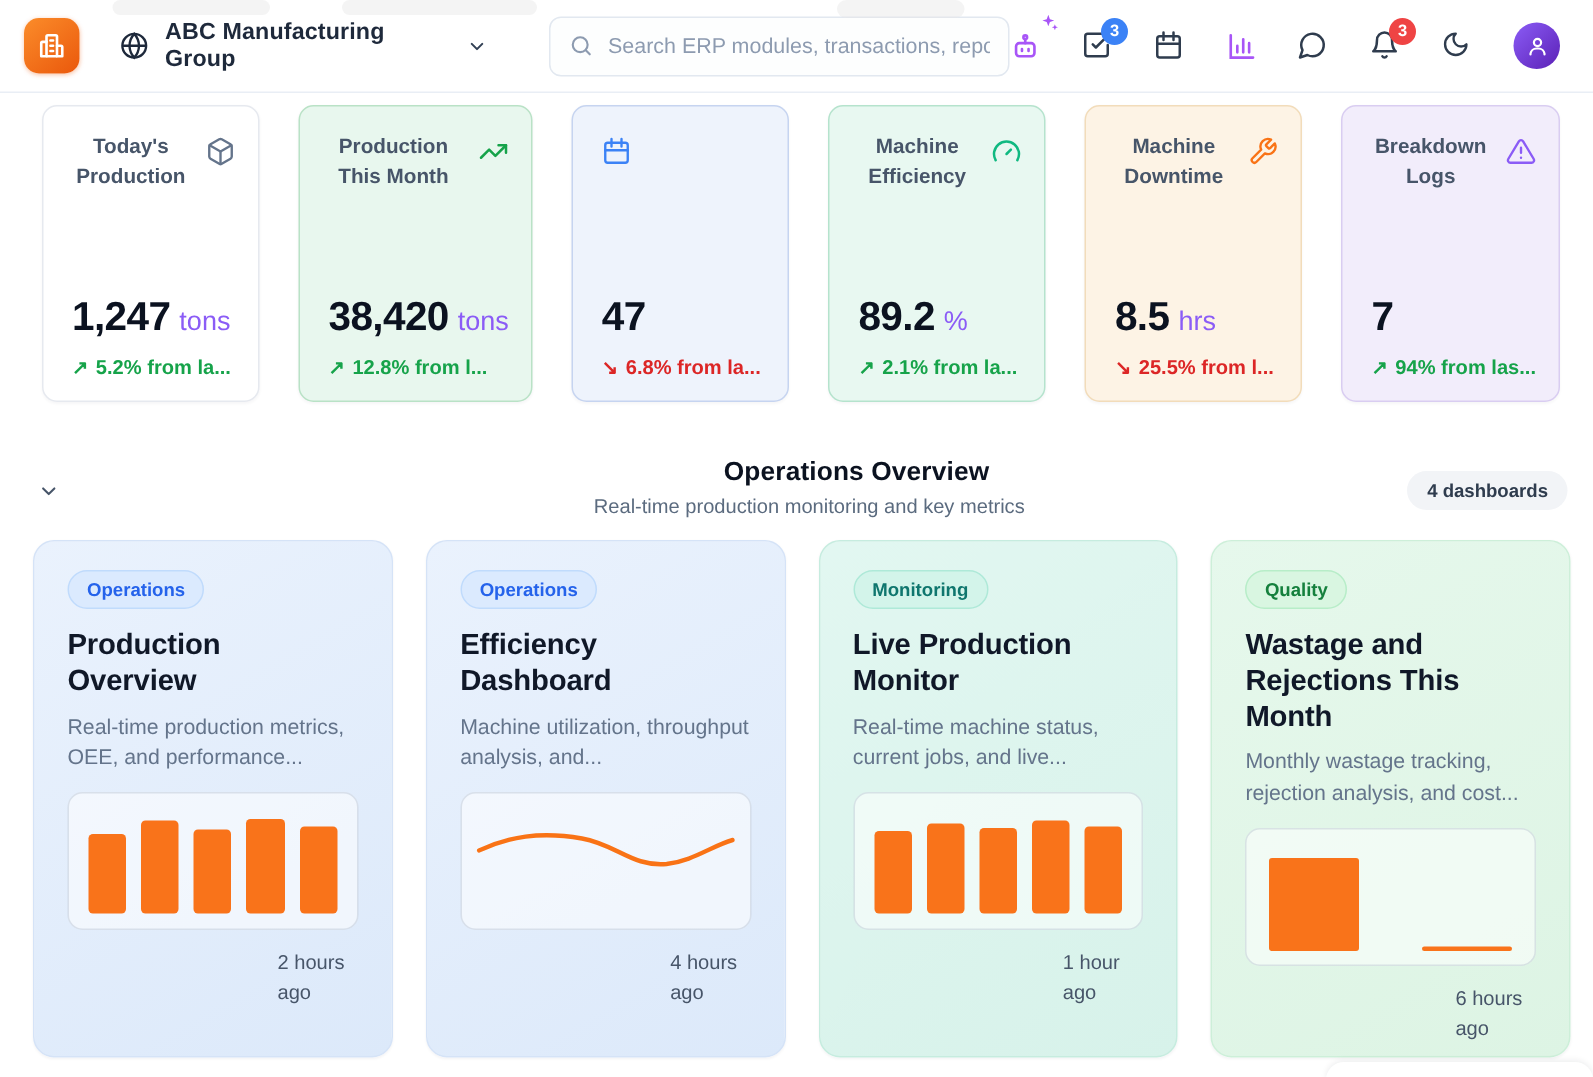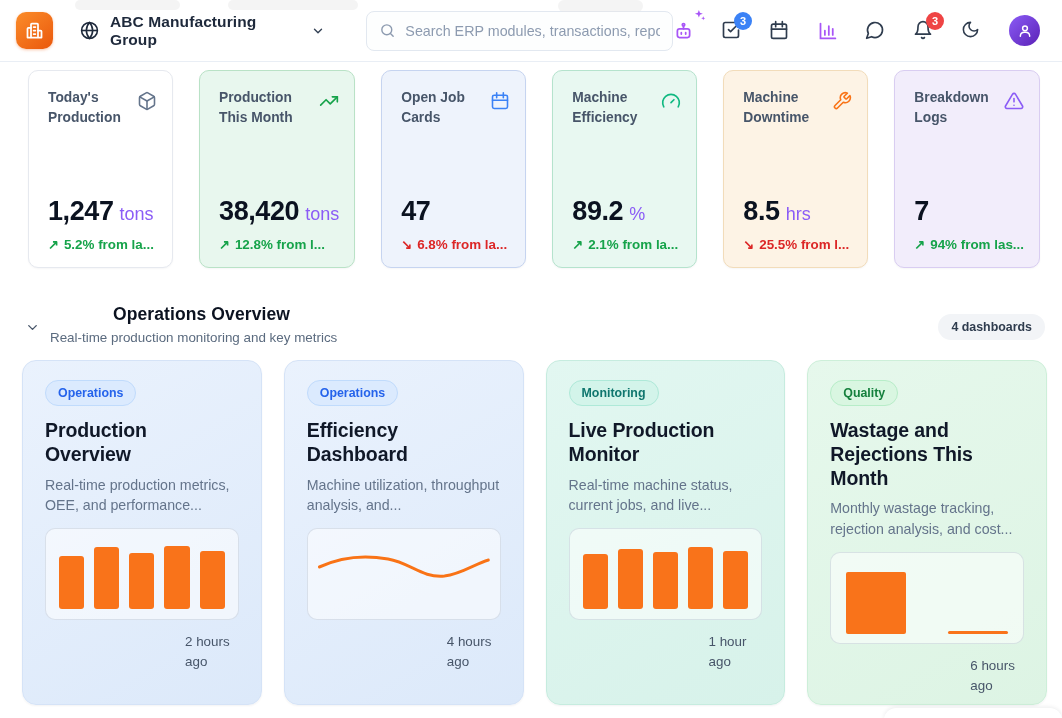--- a/index.html
+++ b/index.html
@@ -53,20 +53,21 @@
   .avatar {
     width:31px; height:31px; border-radius:50%; cursor:pointer;
     background:linear-gradient(135deg,#8b5cf6,#5b21b6);
     display:flex; align-items:center; justify-content:center;
   }
 
   
   .kpi-grid {
     display:grid; grid-template-columns:repeat(6,1fr); gap:26px;
     padding:8px 22px 0 28px;
+    text-align:center;
   }
   .kpi-card {
     height:198px; border-radius:10px; border:1px solid #e6e9ef; background:#fff;
     padding:17px 15px 15px 19px; display:flex; flex-direction:column;
     box-shadow:0 1px 2px rgba(16,24,40,.04); cursor:pointer;
   }
   .kpi-head { display:flex; justify-content:space-between; gap:6px; }
   .kpi-title { font-size:13.8px; font-weight:600; color:#475569; line-height:1.45; max-width:72%; }
   .kpi-icon { width:20px; height:20px; flex:none; margin-top:3px; }
   .kpi-bottom { margin-top:auto; }
@@ -74,21 +75,21 @@
   .kpi-value { font-size:27px; font-weight:800; color:#0b1220; letter-spacing:-.4px; }
   .kpi-unit { font-size:18px; font-weight:400; color:#8b5cf6; margin-left:6px; }
   .kpi-change {
     margin-top:10px; font-size:13.4px; font-weight:600;
     display:flex; align-items:center; gap:5px; white-space:nowrap; overflow:hidden;
   }
   .kpi-change.up { color:#16a34a; } .kpi-change.down { color:#dc2626; }
   .kpi-arrow { font-size:13px; }
 
   
-  .section-head { position:relative; margin-top:36px; padding:0 33px 0 0; }
+  .section-head { position:relative; margin-top:36px; padding:0 33px 0 0;text-align:center; }
   .collapse-btn { position:absolute; left:25px; top:16px; color:#475569; cursor:pointer; }
   .section-title { margin-left:113px; font-size:17.5px; font-weight:700; color:#0b1220; letter-spacing:.1px; }
   .section-sub { margin:5px 0 0 50px; font-size:13.4px; color:#5b6b7f; }
   .count-badge {
     position:absolute; right:17px; top:10px; background:#f2f4f7; color:#2f3c4e;
     font-size:12.4px; font-weight:600; border-radius:999px; padding:6px 13px;
   }
 
   
   .dash-grid {
@@ -279,21 +280,20 @@
       </div>
       <div class="kpi-change up">
         <span class="kpi-arrow">↗</span>
         <span>12.8% from l...</span>
       </div>
     </div>
   </div>
 
   <div class="kpi-card" style="background:#eef3fc;border-color:#c6d4f0">
     <div class="kpi-head">
-      <div class="kpi-title">Open Job Cards</div>
       <span class="kpi-icon" style="color:#3b82f6">
         <svg width="20" height="20" viewBox="0 0 24 24" fill="none" stroke="currentColor" stroke-width="1.9" stroke-linecap="round" stroke-linejoin="round">
           <rect x="3" y="5" width="18" height="16" rx="2"></rect>
             <path d="M16 2v6M8 2v6M3 11h18"></path>
         </svg>
       </span>
     </div>
     <div class="kpi-bottom">
       <div class="kpi-value-row">
         <span class="kpi-value">47</span>

